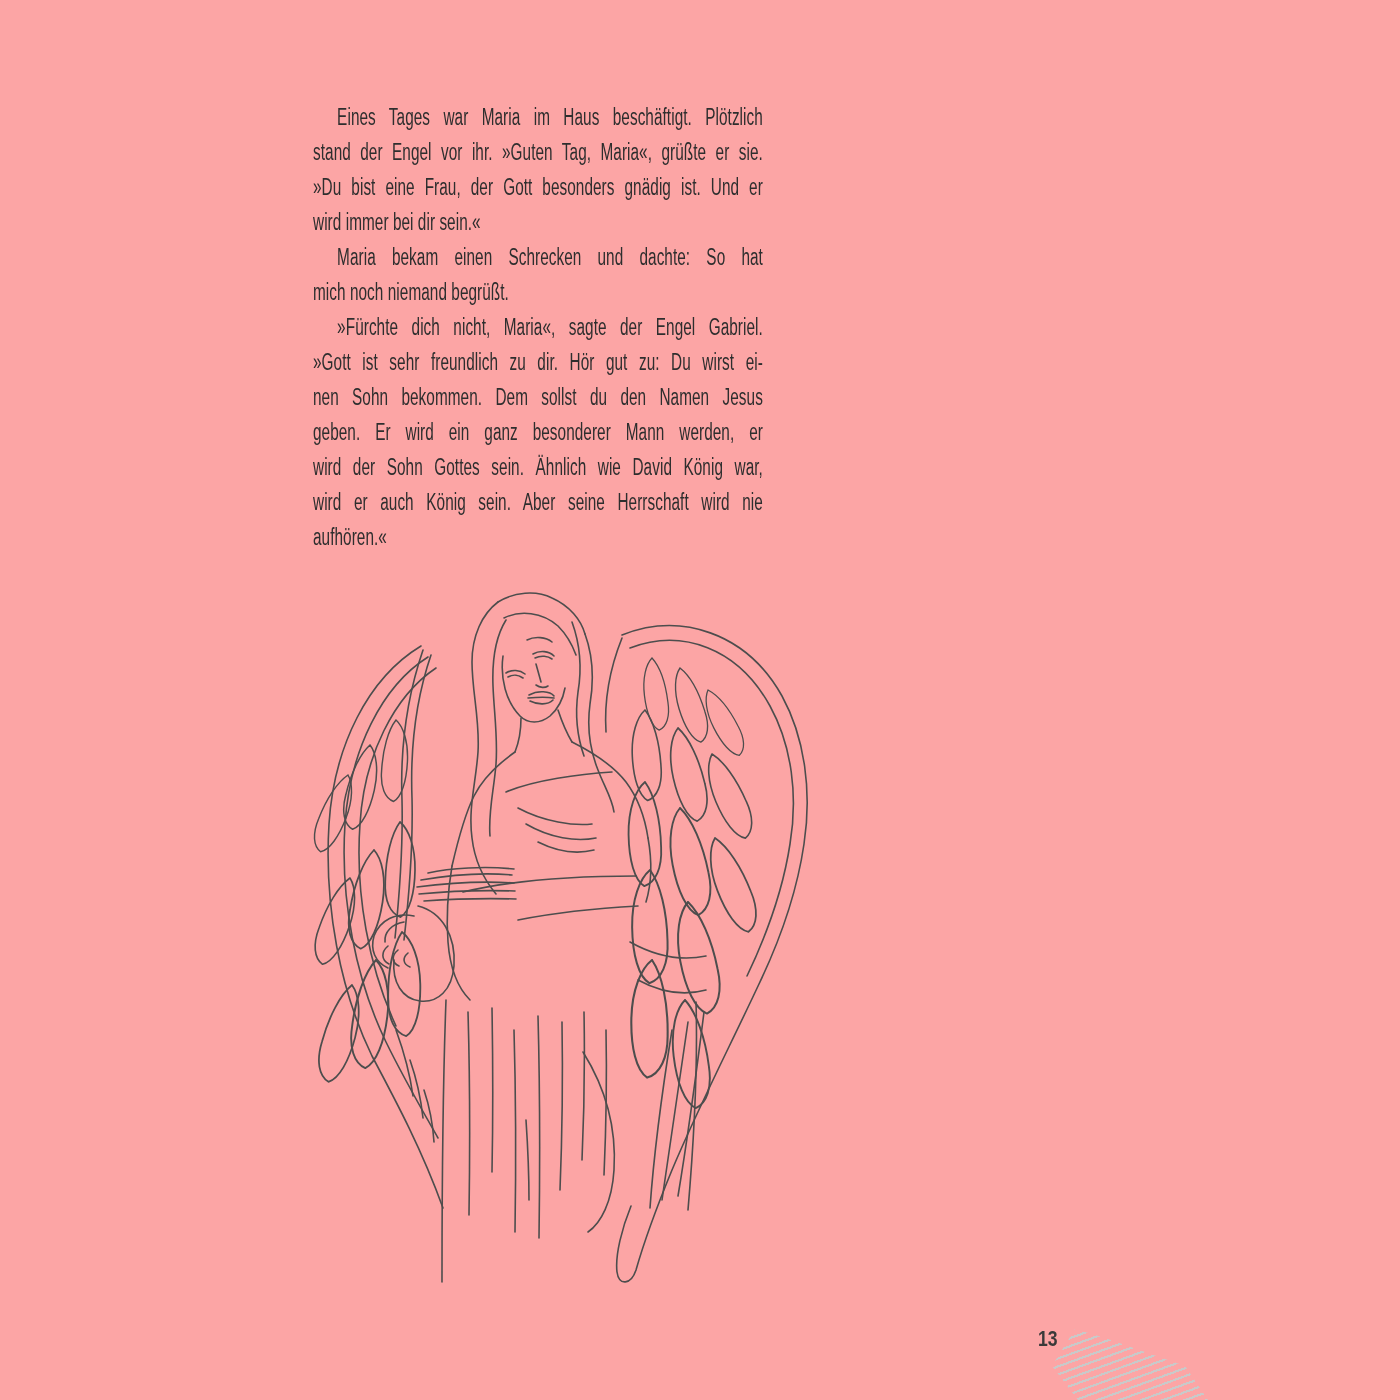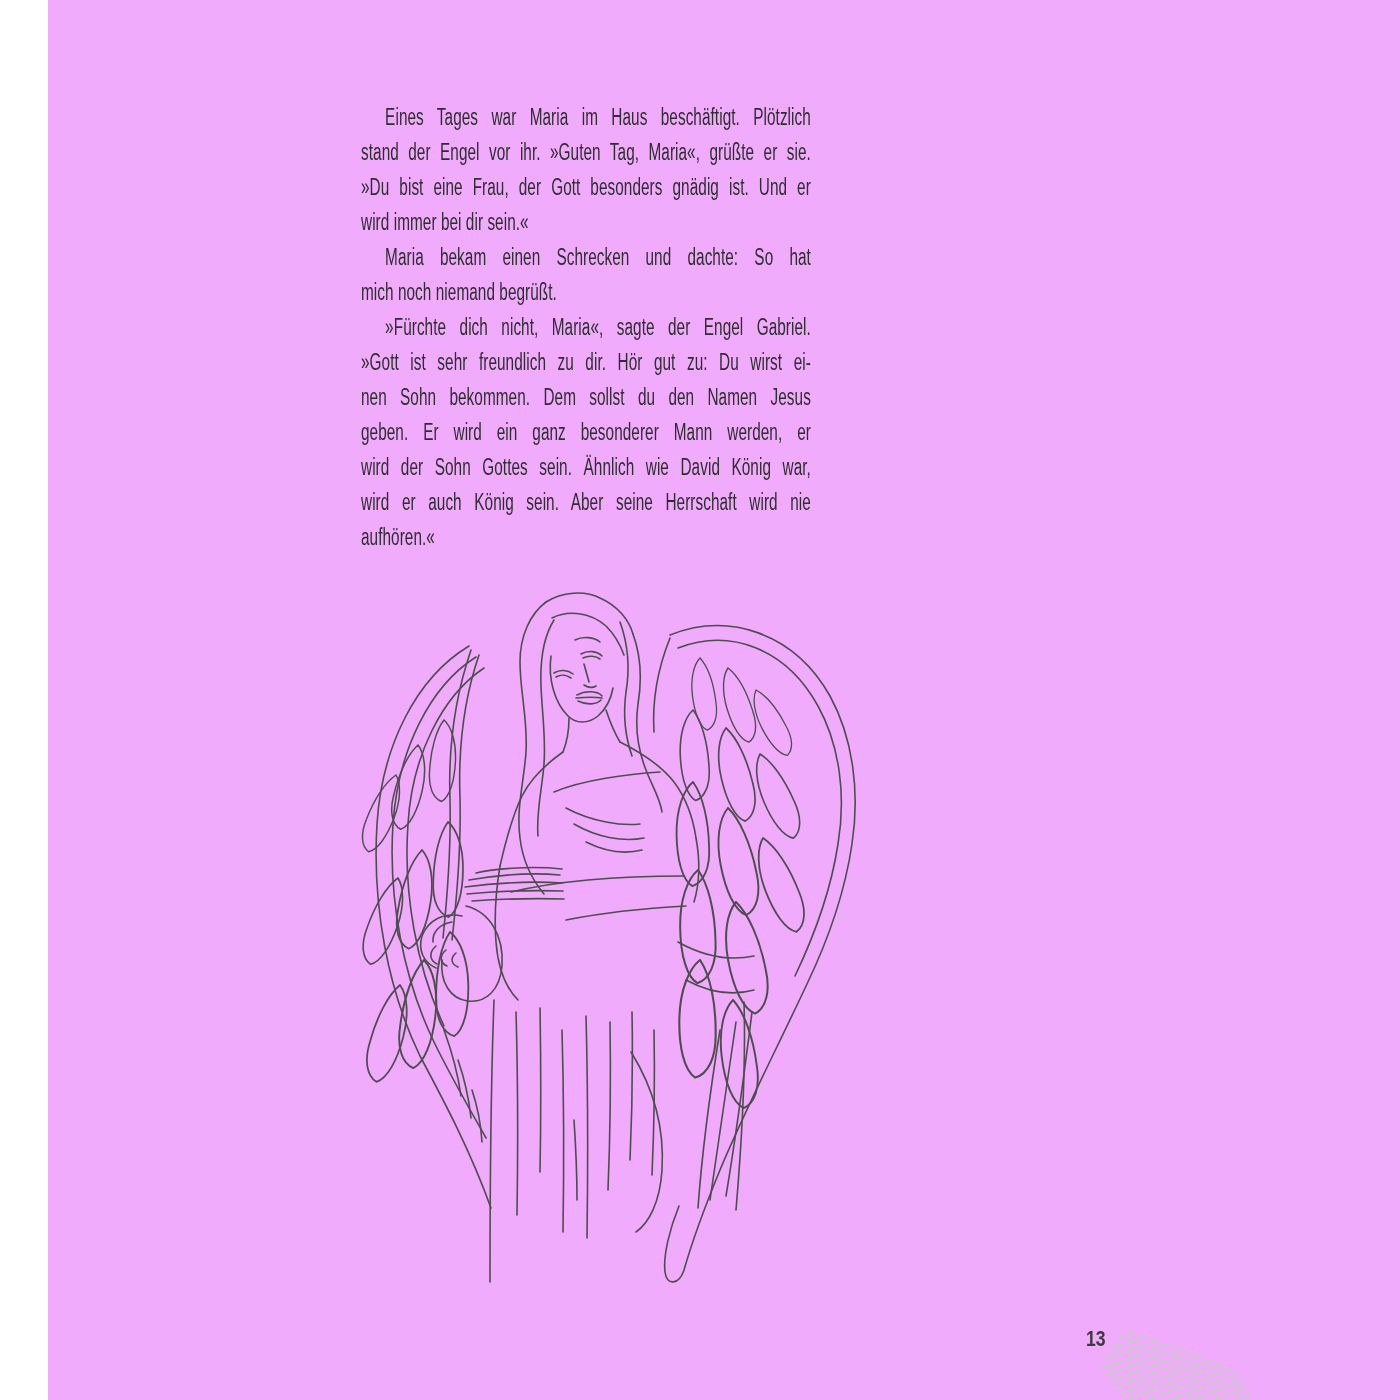--- a/index.html
+++ b/index.html
@@ -1,20 +1,20 @@
 <!DOCTYPE html>
 <html><head>
 <meta charset="utf-8">
 <style>
   html,body{margin:0;padding:0;}
   body{
     width:1400px;height:1400px;background:#ffffff;position:relative;
     font-family:"Liberation Sans",sans-serif;overflow:hidden;
   }
-  .page{position:absolute;inset:0;background:#f0abfc;margin-left:48px;}
+  .page{position:absolute;inset:0;background:#fca5a5;}
   
   .story{
     position:absolute;left:313px;top:100px;width:690px;
     transform:scaleX(0.652);transform-origin:0 0;
     font-size:23.5px;line-height:35px;color:#2e2e2e;
     letter-spacing:0.1px;
   }
   .line{text-align:justify;text-align-last:justify;white-space:normal;}
   .line.last{text-align-last:left;}
   .line.indent{text-indent:37px;}

